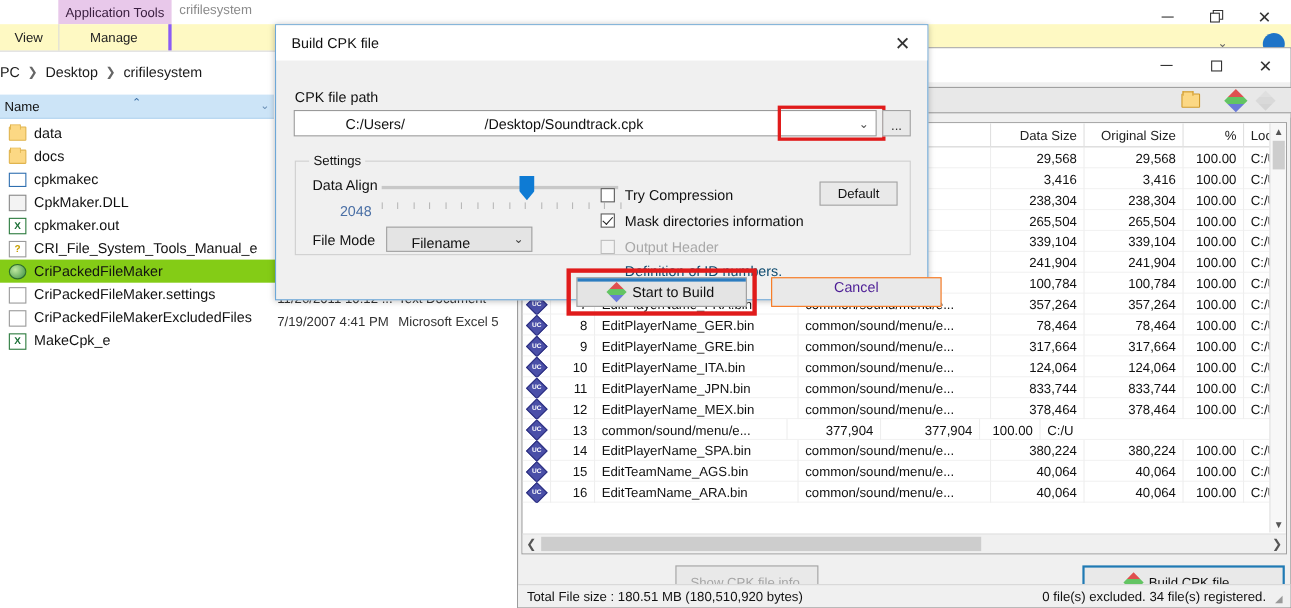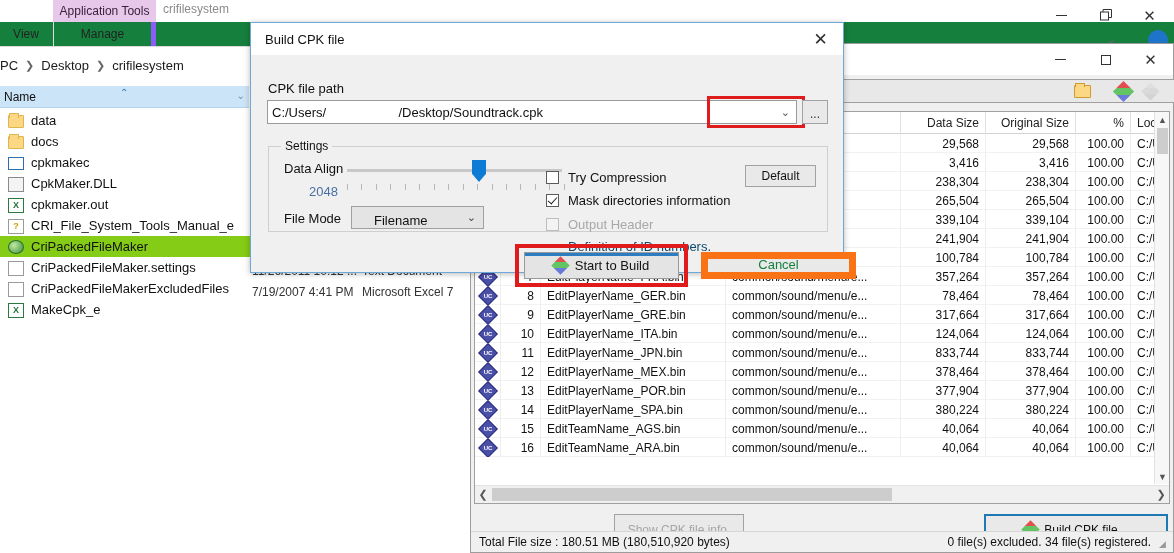--- a/index.html
+++ b/index.html
@@ -19,27 +19,27 @@
 
   .ribbon-tabs { position:absolute; left:0; top:0; width:1174px; height:22px; background:#fff; }
   .ctx-tab {
     position:absolute; left:53px; top:0; width:103px; height:22px;
     background:#e8c8ea; color:#3b2040; font-size:12px;
     display:flex; align-items:center; justify-content:center;
   }
   .ctx-label {
     position:absolute; left:163px; top:2px; font-size:12px; color:#8a8a8a;
   }
-  .ribbon-row2 { position:absolute; left:0; top:22px; width:1174px; height:24px; background:#15803d; }
+  .ribbon-row2 { position:absolute; left:0; top:22px; width:1174px; height:24px; background:#fef9c3; }
   .rtab {
     position:absolute; top:0; height:24px; display:flex; align-items:center;
     justify-content:center; font-size:12px; color:#222;
   }
   .rtab.view { left:4px; width:44px; }
-  .rtab.manage { left:53px; width:103px; border-left:1px solid #dcdcdc; border-right:5px solid #8b5cf6; }
+  .rtab.manage { left:53px; width:103px; border-left:1px solid #dcdcdc; border-right:3px solid #8b5cf6; }
   .ribbon-sep { position:absolute; left:0; top:46px; width:1174px; height:1px; background:#d9d9d9; }
 
   .breadcrumb {
     position:absolute; left:0; top:52px; height:26px; width:1160px;
     display:flex; align-items:center; font-size:13px; color:#1a1a1a;
   }
   .crumb { white-space:nowrap; }
   .crumb-sep { color:#666; margin:0 7px; font-size:11px; }
   .search-ico {
     position:absolute; left:1152px; top:57px; width:16px; height:16px;
@@ -218,21 +218,21 @@
   .dlg-title .t { padding-left:14px; font-size:13px; color:#111; }
   .dlg-close {
     position:absolute; right:0; top:0; width:45px; height:32px;
     display:flex; align-items:center; justify-content:center; font-size:17px; color:#333;
   }
   .dlg-body { position:absolute; left:0; top:32px; width:592px; height:217px; }
 
   .lbl-path { position:absolute; left:17px; top:26px; font-size:13px; color:#111; }
   .path-input {
     position:absolute; left:16px; top:45px; width:530px; height:24px;
-    background:#fff; border:1px solid #9a9a9a; display:flex; align-items:center;
+    background:#fff; border:1px solid #9a9a9a; display:flex; align-items:center;padding-left:42px;
   }
   .pi-text { padding-left:4px; font-size:13px; color:#111; white-space:pre; }
   .pi-chev { position:absolute; right:6px; top:5px; font-size:11px; color:#555; }
   .path-redbox {
     position:absolute; left:456px; top:41px; width:98px; height:32px;
     border:3px solid #e01b1b; pointer-events:none;
   }
   .btn-browse {
     position:absolute; left:551px; top:45px; width:26px; height:24px;
     background:#e9e9e9; border:1px solid #a2a2a2; font-size:12px; color:#333;
@@ -297,23 +297,23 @@
   }
   .btn-start:before {
     content:""; position:absolute; left:0; right:0; top:0; height:3px; background:#2b7cc0;
   }
   .start-redbox {
     position:absolute; left:264px; top:189px; width:173px; height:43px;
     border:4px solid #e01b1b; pointer-events:none;
   }
   .btn-cancel {
     position:absolute; left:450px; top:197px; width:155px; height:27px;
-    background:#e9e9e9; border:7px solid #f97316;
-    display:flex; align-items:flex-end; justify-content:center;
-    font-size:13px; color:#15803d;
+    background:#e9e9e9; border:1px solid #f97316;
+    display:flex; align-items:flex-start; justify-content:center;
+    font-size:13px; color:#4c1d95;
   }
   .mini-diamond {
     width:13px; height:13px; transform:rotate(45deg);
     background:linear-gradient(135deg,#e05050 0 33%,#63c463 33% 66%,#6a7ad8 66% 100%);
   }
 </style>
 </head>
 <body>
 
 <div id="root">
@@ -404,21 +404,21 @@
       <div class="detailrow clipped">
         <span class="dt">10/24/2019 8:30 PM</span>
         <span class="ty">SETTINGS File</span>
       </div>
       <div class="detailrow">
         <span class="dt">11/26/2011 10:12 ...</span>
         <span class="ty">Text Document</span>
       </div>
       <div class="detailrow">
         <span class="dt">7/19/2007 4:41 PM</span>
-        <span class="ty">Microsoft Excel 7</span>
+        <span class="ty">Microsoft Excel 5</span>
       </div>
     </div>
 
     <div class="win-btn wb-min" style="top:0;right:90px;">
         <i class="g" style="display:block;width:11px;height:1px;background:#333;"></i>
       </div>
     <div class="win-btn wb-max" style="top:0;right:45px;">
       <svg width="13" height="13" viewBox="0 0 13 13">
           <rect x="0.5" y="3" width="8" height="8" fill="none" stroke="#333"></rect>
           <polyline points="3,3 3,0.5 11.5,0.5 11.5,8.5 9,8.5" fill="none" stroke="#333"></polyline>
@@ -627,21 +627,20 @@
             <div class="td td-dsize">378,464</div>
             <div class="td td-osize">378,464</div>
             <div class="td td-pct">100.00</div>
             <div class="td td-loc">C:/U</div>
           </div>
         <div class="trow">
             <div class="td td-icon">
               <span class="uc-ico"></span>
             </div>
             <div class="td td-no">13</div>
-            <div class="td td-name">EditPlayerName_POR.bin</div>
             <div class="td td-path">common/sound/menu/e...</div>
             <div class="td td-dsize">377,904</div>
             <div class="td td-osize">377,904</div>
             <div class="td td-pct">100.00</div>
             <div class="td td-loc">C:/U</div>
           </div>
         <div class="trow">
             <div class="td td-icon">
               <span class="uc-ico"></span>
             </div>

